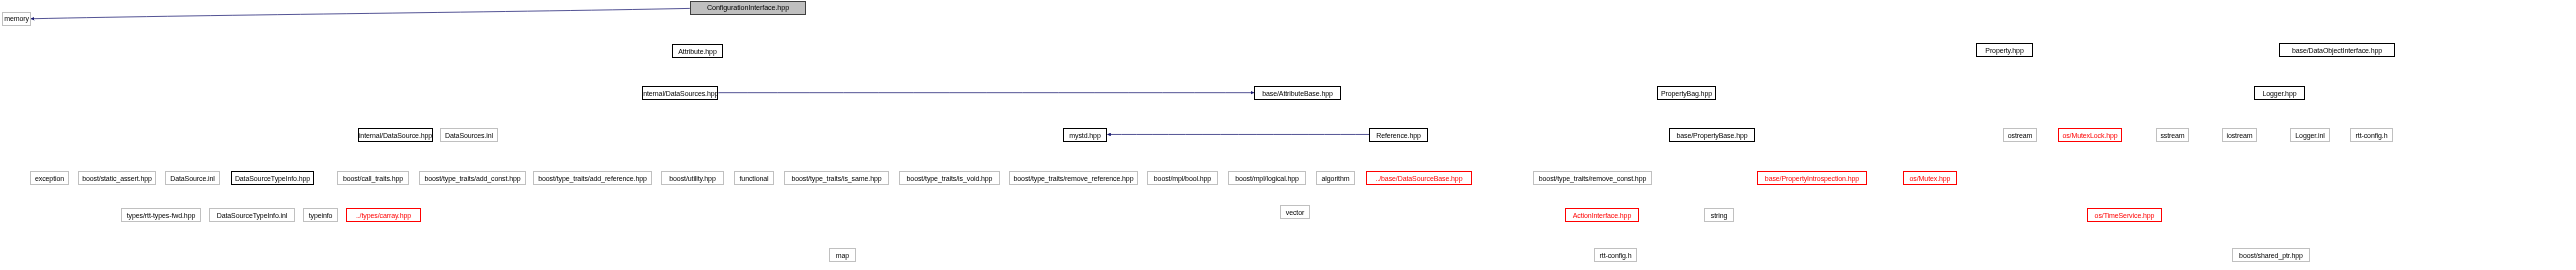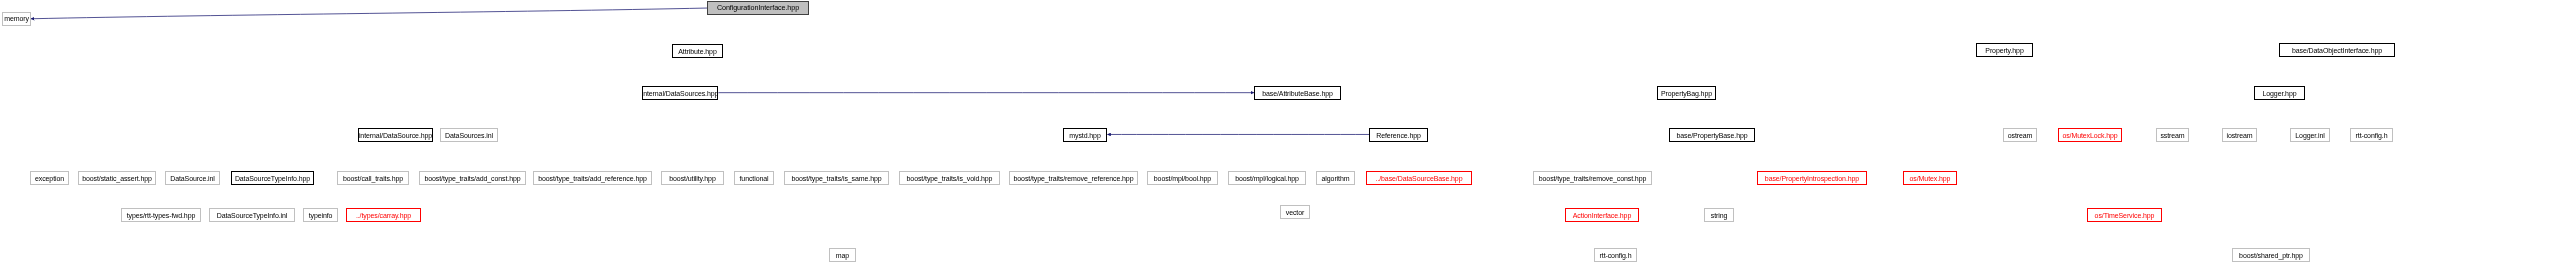--- a/index.html
+++ b/index.html
@@ -127,21 +127,21 @@
       <path d="M NaN 344 C NaN 360.5, NaN 371.5, NaN 388" fill="none" stroke="#191970" stroke-width="1.4" marker-end="url(#arrow)"></path>
       <path d="M NaN 344 C NaN 360.5, NaN 371.5, NaN 388" fill="none" stroke="#191970" stroke-width="1.4" marker-end="url(#arrow)"></path>
       <path d="M NaN 344 C NaN 388.25, NaN 417.75, NaN 462" fill="none" stroke="#191970" stroke-width="1.4" marker-end="url(#arrow)"></path>
       <path d="M NaN 344 C NaN 360.5, NaN 371.5, NaN 388" fill="none" stroke="#191970" stroke-width="1.4" marker-end="url(#arrow)"></path>
       <path d="M NaN 414 C NaN 432, NaN 444, NaN 462" fill="none" stroke="#191970" stroke-width="1.4" marker-end="url(#arrow)"></path>
       <path d="M NaN 414 C NaN 432, NaN 444, NaN 462" fill="none" stroke="#191970" stroke-width="1.4" marker-end="url(#arrow)"></path>
       <path d="M NaN 344 C NaN 388.25, NaN 417.75, NaN 462" fill="none" stroke="#191970" stroke-width="1.4" marker-end="url(#arrow)"></path>
       <path d="M NaN 344 C NaN 388.25, NaN 417.75, NaN 462" fill="none" stroke="#191970" stroke-width="1.4" marker-end="url(#arrow)"></path>
       <path d="M NaN 462 C NaN 387.75, NaN 338.25, NaN 264" fill="none" stroke="#191970" stroke-width="1.4" marker-end="url(#arrow)"></path>
     </svg>
-<div class="node root" style="left: 707px; top: 1.1px; width: 102px;">ConfigurationInterface.hpp</div>
+<div class="node root" style="left: 690px; top: 1.1px; width: 116px;">ConfigurationInterface.hpp</div>
     <div class="node grey" style="left: 2.1px; top: 11.8px; width: 29px;">memory</div>
     <div class="node " style="left: 672px; top: 44px; width: 51px;">Attribute.hpp</div>
     <div class="node thick" style="left: 1976px; top: 43px; width: 57px;">Property.hpp</div>
     <div class="node " style="left: 2279px; top: 43px; width: 116px;">base/DataObjectInterface.hpp</div>
     <div class="node thick" style="left: 642px; top: 86px; width: 76px;">internal/DataSources.hpp</div>
     <div class="node " style="left: 1254px; top: 86px; width: 87px;">base/AttributeBase.hpp</div>
     <div class="node " style="left: 1657px; top: 86px; width: 59px;">PropertyBag.hpp</div>
     <div class="node " style="left: 2254px; top: 86px; width: 51px;">Logger.hpp</div>
     <div class="node thick" style="left: 358px; top: 128px; width: 75px;">internal/DataSource.hpp</div>
     <div class="node grey" style="left: 440px; top: 128px; width: 58px;">DataSources.inl</div>

